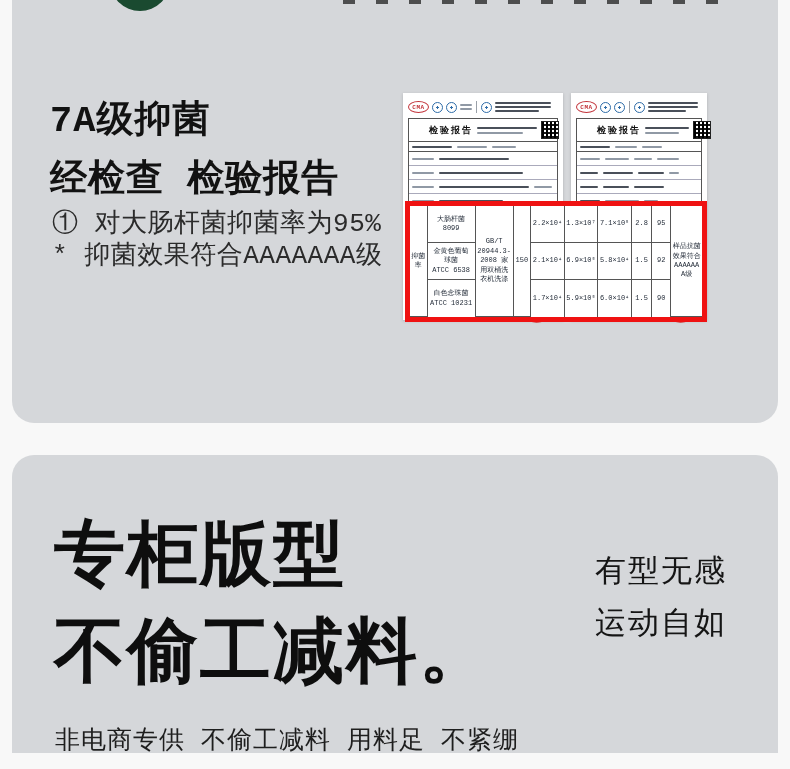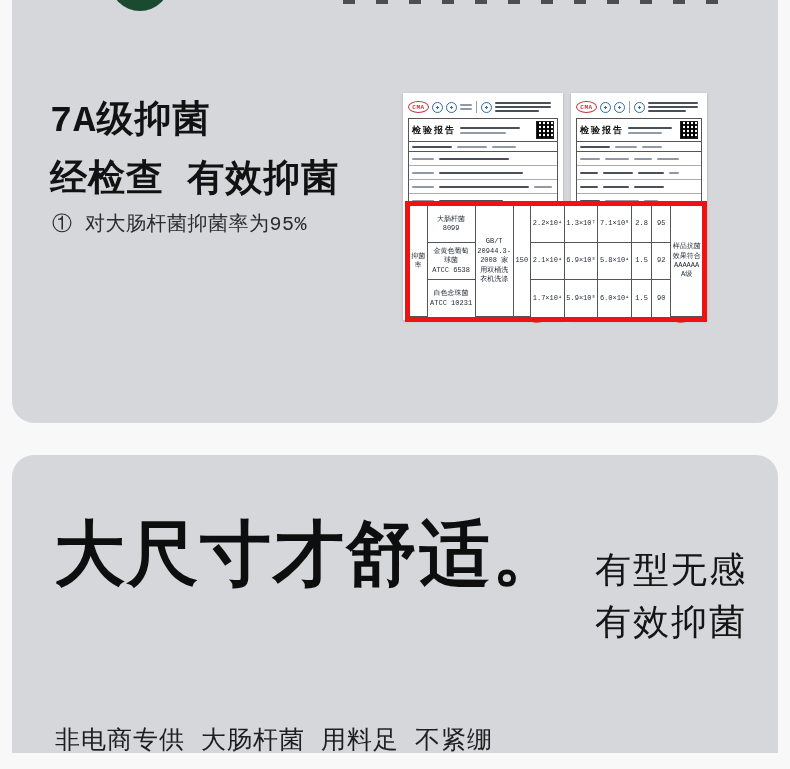--- a/index.html
+++ b/index.html
@@ -26,21 +26,21 @@
     background:repeating-linear-gradient(90deg,#2b2b2b 0 12px,transparent 12px 33px);
   }
 
   
   .anti-title {
     position:absolute; left:38px; top:92px;
     font-size:37px; line-height:59px; font-weight:700; letter-spacing:1px; color:#121212;
   }
   .anti-points {
     position:absolute; left:40px; top:209px;
-    font-size:20px; line-height:31.5px; color:#2b2b2b; letter-spacing:.5px;
+    font-size:26px; line-height:31.5px; color:#2b2b2b; letter-spacing:.5px;
   }
 
   
   .docs { position:absolute; left:391px; top:93px; width:304px; height:227px; }
   .doc {
     position:absolute; top:0; height:227px; background:#fff;
     box-shadow:0 1px 3px rgba(0,0,0,.18); padding:4px 5px;
   }
   #doc1 { left:0; width:160px; }
   #doc2 { left:168px; width:136px; }
@@ -55,21 +55,21 @@
     width:11px; height:11px; border-radius:50%; border:1.5px solid #2e6ca8; flex:none;
     background:radial-gradient(circle,#2e6ca8 18%,#fff 20%);
   }
   .mini-stack { display:flex; flex-direction:column; gap:2px; flex:none; }
   .vdiv { width:1px; height:12px; background:#9aa0a8; flex:none; margin:0 1px; }
   .sk { height:2px; background:#9099a5; border-radius:1px; }
   .sk.d { background:#4a505a; }
 
   .title-box {
     border:1px solid #555; height:24px; display:flex; align-items:center;
-    padding:0 3px; gap:4px; margin-top:2px; background:#fff;
+    padding:0 20px; gap:4px; margin-top:2px; background:#fff;
   }
   .report-title { font-size:9px; font-weight:700; letter-spacing:2px; white-space:nowrap; color:#111; }
   .title-mid { flex:1; display:flex; flex-direction:column; gap:3px; }
   .qr {
     width:18px; height:18px; flex:none; border:1px solid #222;
     background:
       repeating-linear-gradient(0deg,rgba(0,0,0,.9) 0 2px,transparent 2px 4px),
       repeating-linear-gradient(90deg,#000 0 2px,#fff 2px 4px);
   }
   .subrow {
@@ -118,44 +118,45 @@
   .brk { word-break:break-all; }
   .span3 { grid-row:span 3; }
 
   
   .fit-title {
     position:absolute; left:42px; top:56px;
     font-size:71px; line-height:97px; font-weight:700; letter-spacing:2px; color:#0e0e0e;
   }
   .fit-side {
     position:absolute; left:583px; top:92px;
-    font-size:36px; line-height:52px; font-weight:500; letter-spacing:2px; color:#151515;
+    font-size:31px; line-height:52px; font-weight:500; letter-spacing:2px; color:#151515;
   }
   .fit-note {
     position:absolute; left:43px; top:268px;
     font-size:25px; letter-spacing:1px; color:#1e1e1e;
   }
 </style>
 </head>
 <body>
 
 <div class="page">
 
   <section class="panel" id="panel-anti">
 
     <div class="brand-circle"></div>
     <div class="remnant-strip"></div>
 
     <h2 class="anti-title">
       <div>7A级抑菌</div>
-      <div>经检查 有效抑菌</div>
+      <div>经检查 检验报告</div>
     </h2>
 
     <div class="anti-points">
       <div>① 对大肠杆菌抑菌率为95%</div>
+      <div>* 抑菌效果符合AAAAAAA级</div>
     </div>
 
     <div class="docs">
 
       <div class="doc" id="doc1">
         <div class="logos-row">
           <div class="cma">CMA</div>
           <div class="bluering"></div>
           <div class="bluering"></div>
           <div class="mini-stack">
@@ -306,22 +307,23 @@
         <div class="cell last-row" style="grid-column:8;grid-row:3">1.5</div>
         <div class="cell last-row" style="grid-column:9;grid-row:3">90</div>
 
         <div class="cell span3 brk last-col" style="grid-column:10;grid-row:1/4">样品抗菌效果符合AAAAAAA级</div>
       </div>
     </div>
   </section>
 
   <section class="panel" id="panel-fit">
     <h1 class="fit-title">
-      <div>大尺寸才舒适。</div>
+      <div>专柜版型</div>
+      <div>不偷工减料。</div>
     </h1>
     <div class="fit-side">
       <div>有型无感</div>
-      <div>有效抑菌</div>
+      <div>运动自如</div>
     </div>
-    <div class="fit-note">非电商专供 大肠杆菌 用料足 不紧绷</div>
+    <div class="fit-note">非电商专供 不偷工减料 用料足 不紧绷</div>
   </section>
 
 </div>
 
 </body></html>

